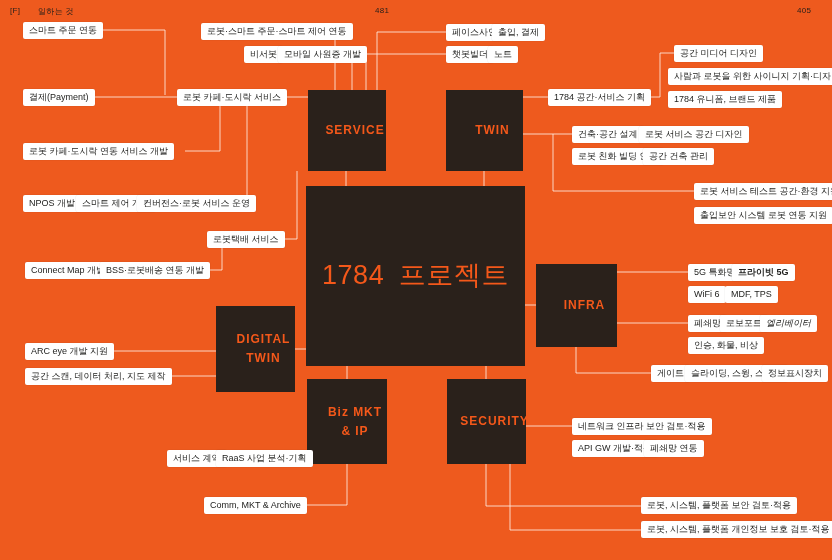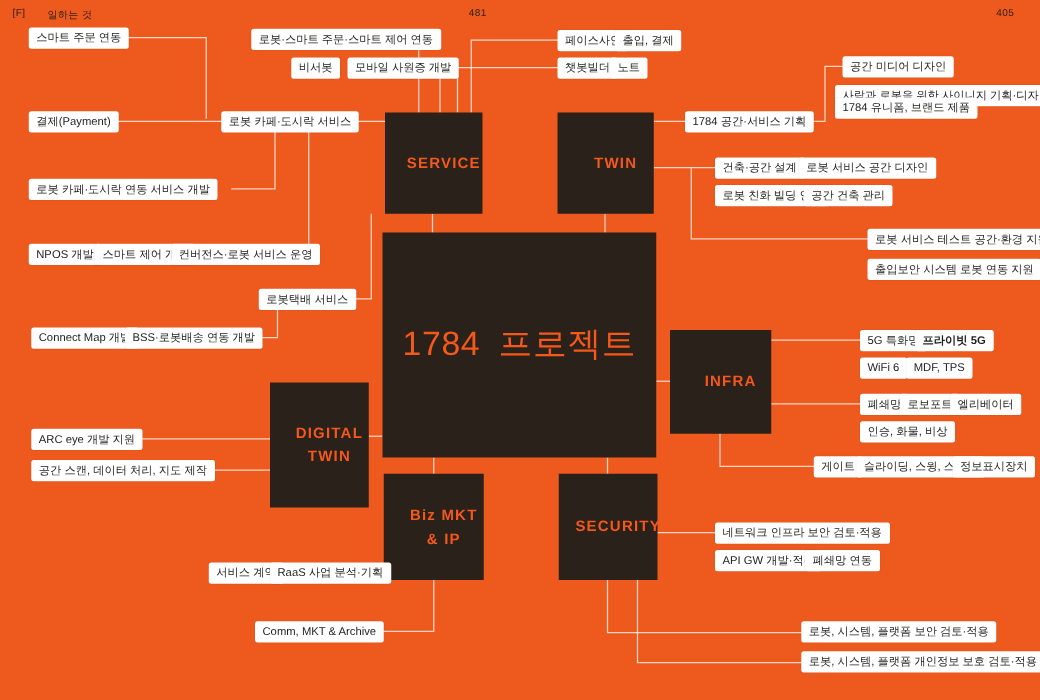--- a/index.html
+++ b/index.html
@@ -69,65 +69,65 @@
     </svg>
 
   <span class="page-header" style="left:10px">[F]</span>
   <span class="page-header" style="left:38px">일하는 것</span>
   <span class="page-header" style="left:375px">481</span>
   <span class="page-header" style="left:797px">405</span>
 
   <div id="nodes">
       <div class="hub" style="left: 308px; top: 90px; width: 78px; height: 81px;"><span>SERVICE</span></div>
       <div class="hub" style="left: 446px; top: 90px; width: 77px; height: 81px;"><span>TWIN</span></div>
-      <div class="hub" style="left: 216px; top: 306px; width: 79px; height: 100px;"><span>DIGITAL
+      <div class="hub" style="left: 216px; top: 306px; width: 79px; height: 86px;"><span>DIGITAL
 TWIN</span></div>
       <div class="hub" style="left: 536px; top: 264px; width: 81px; height: 83px;"><span>INFRA</span></div>
       <div class="hub" style="left: 307px; top: 379px; width: 80px; height: 85px;"><span>Biz MKT &amp; IP</span></div>
       <div class="hub" style="left: 447px; top: 379px; width: 79px; height: 85px;"><span>SECURITY</span></div>
       <div class="hub center" style="left: 306px; top: 186px; width: 219px; height: 180px;">
         <span>1784</span>
         <span>프로젝트</span>
       </div>
       <div class="node-label" style="left: 23px; top: 22px;">스마트 주문 연동</div>
       <div class="node-label" style="left: 23px; top: 89px;">결제(Payment)</div>
       <div class="node-label" style="left: 23px; top: 143px;">로봇 카페·도시락 연동 서비스 개발</div>
       <div class="node-label" style="left: 23px; top: 195px;">NPOS 개발</div>
       <div class="node-label" style="left: 76px; top: 195px;">스마트 제어 개발</div>
       <div class="node-label" style="left: 137px; top: 195px;">컨버전스·로봇 서비스 운영</div>
       <div class="node-label" style="left: 25px; top: 262px;">Connect Map 개발</div>
       <div class="node-label" style="left: 100px; top: 262px;">BSS·로봇배송 연동 개발</div>
       <div class="node-label" style="left: 25px; top: 343px;">ARC eye 개발 지원</div>
       <div class="node-label" style="left: 25px; top: 368px;">공간 스캔, 데이터 처리, 지도 제작</div>
       <div class="node-label" style="left: 201px; top: 23px;">로봇·스마트 주문·스마트 제어 연동</div>
-      <div class="node-label" style="left: 233px; top: 46px;">비서봇</div>
+      <div class="node-label" style="left: 244px; top: 46px;">비서봇</div>
       <div class="node-label" style="left: 278px; top: 46px;">모바일 사원증 개발</div>
       <div class="node-label" style="left: 177px; top: 89px;">로봇 카페·도시락 서비스</div>
       <div class="node-label" style="left: 207px; top: 231px;">로봇택배 서비스</div>
       <div class="node-label" style="left: 446px; top: 24px;">페이스사인</div>
       <div class="node-label" style="left: 492px; top: 24px;">출입, 결제</div>
       <div class="node-label" style="left: 446px; top: 46px;">챗봇빌더</div>
       <div class="node-label" style="left: 488px; top: 46px;">노트</div>
       <div class="node-label" style="left: 548px; top: 89px;">1784 공간·서비스 기획</div>
       <div class="node-label" style="left: 572px; top: 126px;">건축·공간 설계</div>
       <div class="node-label" style="left: 639px; top: 126px;">로봇 서비스 공간 디자인</div>
       <div class="node-label" style="left: 572px; top: 148px;">로봇 친화 빌딩 인증</div>
       <div class="node-label" style="left: 643px; top: 148px;">공간 건축 관리</div>
       <div class="node-label" style="left: 674px; top: 45px;">공간 미디어 디자인</div>
       <div class="node-label" style="left: 668px; top: 68px;">사람과 로봇을 위한 사이니지 기획·디자인</div>
-      <div class="node-label" style="left: 668px; top: 78px;">1784 유니폼, 브랜드 제품</div>
+      <div class="node-label" style="left: 668px; top: 91px;">1784 유니폼, 브랜드 제품</div>
       <div class="node-label" style="left: 694px; top: 183px;">로봇 서비스 테스트 공간·환경 지원</div>
       <div class="node-label" style="left: 694px; top: 207px;">출입보안 시스템 로봇 연동 지원</div>
       <div class="node-label" style="left: 688px; top: 264px;">5G 특화망</div>
       <div class="node-label" style="left: 732px; top: 264px; font-weight: bold;">프라이빗 5G</div>
       <div class="node-label" style="left: 688px; top: 286px;">WiFi 6</div>
       <div class="node-label" style="left: 725px; top: 286px;">MDF, TPS</div>
       <div class="node-label" style="left: 688px; top: 315px;">폐쇄망</div>
       <div class="node-label" style="left: 720px; top: 315px;">로보포트</div>
-      <div class="node-label" style="left: 760px; top: 315px;">엘리베이터</div>
+      <div class="node-label" style="left: 760px; top: 315px; font-style: italic;">엘리베이터</div>
       <div class="node-label" style="left: 688px; top: 337px;">인승, 화물, 비상</div>
       <div class="node-label" style="left: 651px; top: 365px;">게이트</div>
       <div class="node-label" style="left: 685px; top: 365px;">슬라이딩, 스윙, 스피드</div>
       <div class="node-label" style="left: 762px; top: 365px;">정보표시장치</div>
       <div class="node-label" style="left: 572px; top: 418px;">네트워크 인프라 보안 검토·적용</div>
       <div class="node-label" style="left: 572px; top: 440px;">API GW 개발·적용</div>
       <div class="node-label" style="left: 644px; top: 440px;">폐쇄망 연동</div>
       <div class="node-label" style="left: 641px; top: 497px;">로봇, 시스템, 플랫폼 보안 검토·적용</div>
       <div class="node-label" style="left: 641px; top: 521px;">로봇, 시스템, 플랫폼 개인정보 보호 검토·적용</div>
       <div class="node-label" style="left: 167px; top: 450px;">서비스 계약</div>

